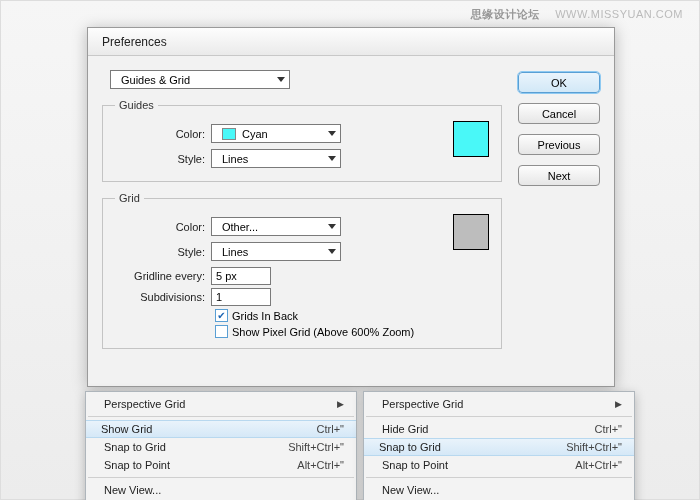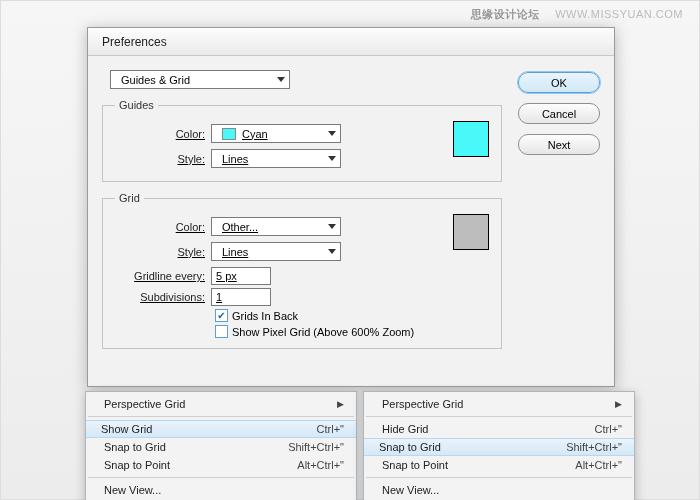--- a/index.html
+++ b/index.html
@@ -5,28 +5,28 @@
   * { box-sizing: border-box; font-family: Tahoma, Arial, sans-serif; }
   body { margin:0; background:#f4f4f4; width:700px; height:500px; overflow:hidden; }
   .stage { position:relative; width:700px; height:500px; background:linear-gradient(#f6f6f6,#ececec); border:1px solid #ddd; }
   .watermark { position:absolute; top:6px; right:16px; font-size:11px; color:#bbb; letter-spacing:.5px; }
   .watermark .cn { color:#999; font-weight:bold; margin-right:12px; }
   .dialog { position:absolute; left:86px; top:26px; width:528px; height:360px; background:#f2f2f2; border:1px solid #9a9a9a; box-shadow:0 2px 14px rgba(0,0,0,.25); }
   .titlebar { height:28px; line-height:28px; padding:0 14px; background:linear-gradient(#fdfdfd,#eaeaea); border-bottom:1px solid #c8c8c8; font-size:12px; color:#222; }
   .body { display:flex; padding:12px 14px 14px 14px; gap:16px; }
   .left { flex:1; }
   .right { width:82px; display:flex; flex-direction:column; gap:10px; padding-top:4px; }
-  .btn { height:21px; font-size:11px; background:linear-gradient(#fdfdfd,#e6e6e6); border:1px solid #8f8f8f; border-radius:10px; cursor:pointer; }
+  .btn { height:21px; font-size:11px; background:linear-gradient(#fdfdfd,#e6e6e6); border:1px solid #8f8f8f; border-radius:4px; cursor:pointer; }
   .btn.primary { border:1px solid #5a9fd4; outline:1px solid #8fcaf2; background:linear-gradient(#eaf4fc,#d2e8f7); }
   .combo { display:flex; align-items:center; background:#fff; border:1px solid #7a7a7a; height:19px; font-size:11px; padding:0 4px 0 10px; cursor:pointer; position:relative; }
   .combo .arrow { margin-left:auto; width:0;height:0;border-left:4px solid transparent;border-right:4px solid transparent;border-top:5px solid #333; }
   .section-combo { width:180px; margin:2px 0 10px 8px; }
   fieldset { border:1px solid #c4c4c4; margin:0 0 10px 0; padding:10px 12px 10px 12px; background:#f2f2f2; }
   legend { font-size:11px; color:#333; padding:0 4px; }
-  .row { display:flex; align-items:center; margin:3px 0;text-decoration:underline; }
+  .row { display:flex; align-items:center; margin:3px 0; }
   .lbl { width:96px; text-align:right; font-size:11px; color:#222; padding-right:6px; }
   .val { width:130px; }
   .swatch { width:36px; height:36px; border:1px solid #000; margin-left:20px; }
   .swatch.cyan { background:#49f8f8; }
   .swatch.gray { background:#bdbdbd; }
   .txt { height:18px; width:60px; border:1px solid #7a7a7a; background:#fff; font-size:11px; padding:0 4px; }
   .chk-row { display:flex; align-items:center; margin:3px 0 0 100px; font-size:11px; gap:4px; }
   .chkbox { width:13px; height:13px; border:1px solid #5a9fd4; background:#fff; display:inline-flex; align-items:center; justify-content:center; font-size:10px; color:#1b64b3; cursor:pointer; }
   .pair { display:flex; align-items:flex-start; }
   .pair .stack { display:flex; flex-direction:column; }
@@ -117,20 +117,21 @@
           <div class="chk-row">
             <span class="chkbox"></span>
             <span>Show Pixel Grid (Above 600% Zoom)</span>
           </div>
         </fieldset>
       </div>
 
       <div class="right">
         <button class="btn primary">OK</button>
         <button class="btn">Cancel</button>
+        <button class="btn">Previous</button>
         <button class="btn">Next</button>
       </div>
     </div>
   </div>
 
   <div class="menus">
     <div class="ctx">
       <div class="mi">
         <span>Perspective Grid</span>
         <span class="sub">▶</span>

